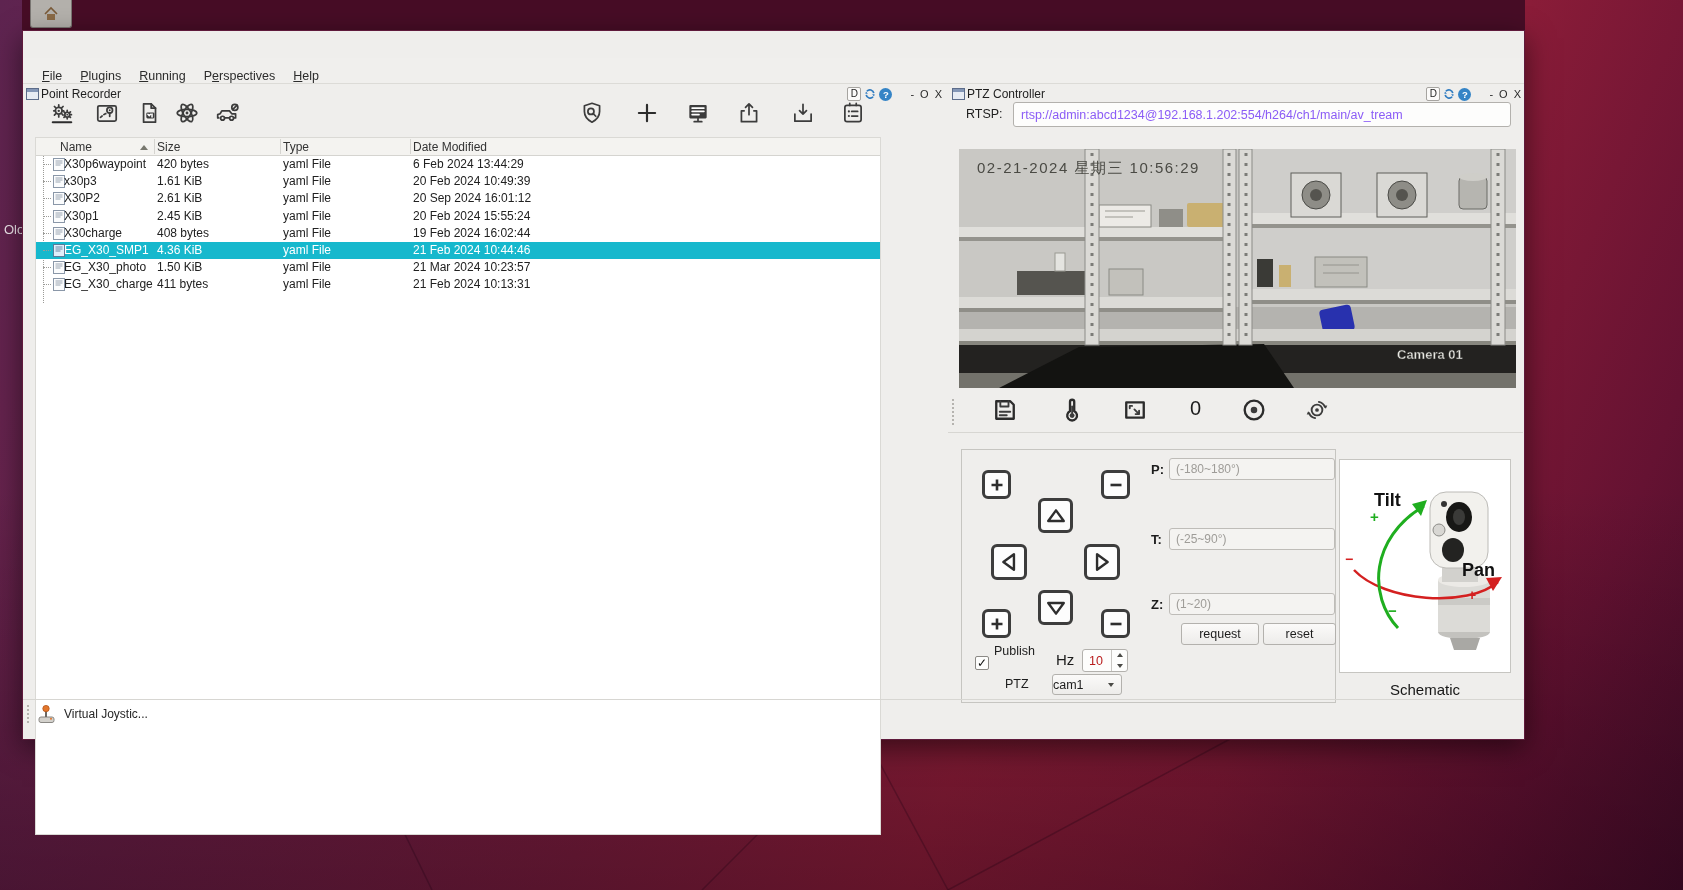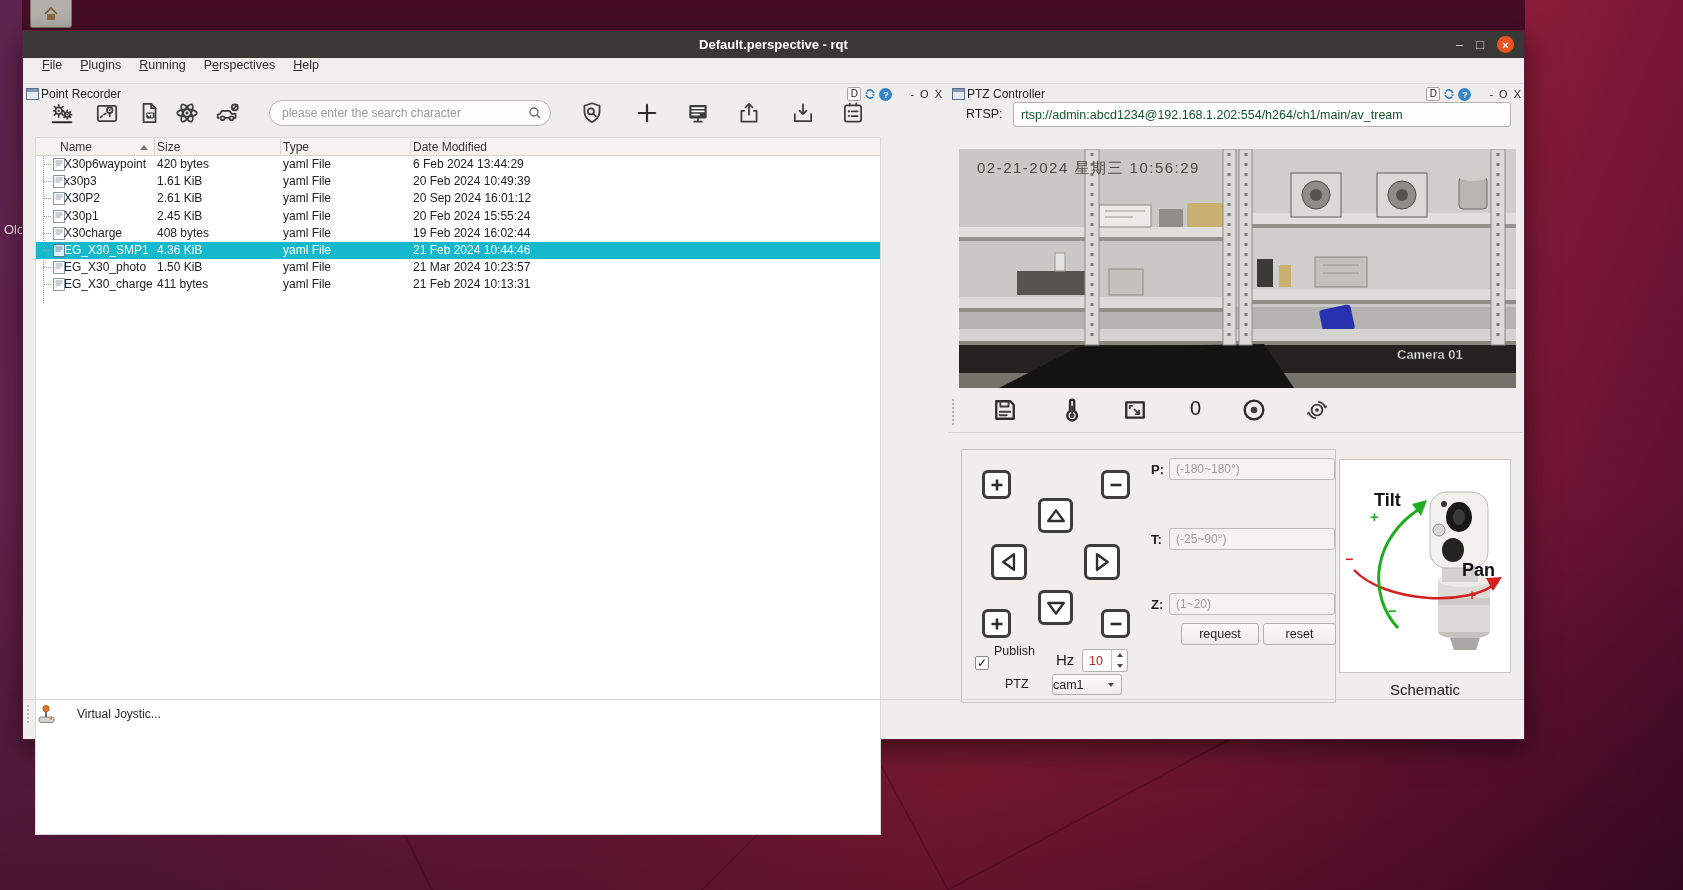--- a/index.html
+++ b/index.html
@@ -10,21 +10,21 @@
 .top-strip{position:absolute;left:22px;top:0;width:1503px;height:30px;background:#470d26;z-index:2}
 .mini-win{position:absolute;left:30px;top:0;width:42px;height:28px;background:#b4b1ac;border:1px solid #7a7672;border-top:none;border-radius:0 0 3px 3px;display:flex;align-items:center;justify-content:center;z-index:3}
 .desk-label{position:absolute;left:4px;top:222px;color:#efe6ec;font-size:13px;z-index:2}
 
 .window{position:absolute;left:22px;top:30px;width:1503px;height:710px;background:#efeeec;border:1px solid #5f1a3c;box-shadow:0 8px 26px rgba(0,0,0,.5);z-index:5}
 .titlebar{position:absolute;left:0;top:0;right:0;height:27px;background:#3a3835;display:flex;align-items:center;justify-content:center}
 .title{color:#fff;font-weight:bold;font-size:13px}
 .wbtns{position:absolute;right:10px;top:0;height:27px;display:flex;align-items:center;gap:13px}
 .wglyph{color:#d9d7d3;font-size:13px;line-height:27px}
 .close-btn{width:17px;height:17px;border-radius:50%;background:#e95420;color:#fff;display:flex;align-items:center;justify-content:center;font-size:11px;font-weight:bold}
-.menubar{position:absolute;top:27px;left:0;right:0;height:26px;background:#f0efed;border-bottom:1px solid #dcdbd7;display:flex;align-items:flex-start;padding-left:10px}
+.menubar{position:absolute;top:27px;left:0;right:0;height:26px;background:#f0efed;border-bottom:1px solid #dcdbd7;display:flex;align-items:flex-end;padding-left:10px}
 .menu-item{padding:0 9px;font-size:12.5px;color:#2c2c2c}
 .menu-item .u{text-decoration:underline}
 
 .dtbar{position:absolute;height:16px;font-size:12px;color:#1e1e1e;display:flex;align-items:center}
 #pr-tbar{left:3px;top:55px;width:918px}
 #ptz-tbar{left:929px;top:55px;width:571px}
 .winicon{width:13px;height:12px;border:1px solid #5c6c8a;background:#e6ebf3;margin-right:2px;position:relative;flex:none}
 .winicon::before{content:"";position:absolute;left:0;right:0;top:0;height:3px;background:#8396b6}
 .dkbtns{margin-left:auto;display:flex;align-items:center;gap:2px}
 .badge-d{min-width:14px;height:14px;border:1px solid #a6a4a0;background:#fbfaf9;font-size:10px;color:#222;text-align:center;line-height:12px;border-radius:2px}
@@ -46,21 +46,21 @@
 .rows{position:absolute;left:0;top:18px;right:0;bottom:0}
 .guide{position:absolute;left:7px;top:0;height:147px;border-left:1px dotted #9b9b97}
 .trow{position:absolute;left:0;right:0;height:17px;font-size:12px;color:#212121}
 .trow .dash{position:absolute;left:7px;top:8px;width:8px;border-top:1px dotted #9b9b97}
 .trow .fic{position:absolute;left:17px;top:2px}
 .c{position:absolute;top:1px;white-space:nowrap}
 .cn{left:28px}.cs{left:121px}.ct{left:247px}.cd{left:377px}
 .trow.sel{background:#16b8cd;color:#fff}
 
 .rtsp-label{position:absolute;left:943px;top:76px;font-size:12.5px;color:#1e1e1e}
-.rtsp-input{position:absolute;left:990px;top:71px;width:498px;height:25px;border:1px solid #b3b1ad;border-radius:3px;background:#fdfdfc;font-size:12.5px;color:#14532d;padding:0 7px;outline:none}
+.rtsp-input{position:absolute;left:990px;top:71px;width:498px;height:25px;border:1px solid #b3b1ad;border-radius:3px;background:#fdfdfc;font-size:12.5px;color:#8b5cf6;padding:0 7px;outline:none}
 .video{position:absolute;left:936px;top:118px;width:557px;height:239px;background:#b7b6b2;overflow:hidden}
 .icon-strip-border{position:absolute;left:925px;top:401px;width:575px;height:1px;background:#d7d6d2}
 .strip-handle{position:absolute;left:927px;top:368px;height:26px;border-left:2px dotted #b5b3af}
 .vbtn{position:absolute;width:32px;height:32px;display:flex;align-items:center;justify-content:center}
 .zero{position:absolute;left:1167px;top:366px;font-size:20px;color:#1d1d1d}
 .gbox{position:absolute;border:1px solid #c6c5c1}
 #ctrlbox{left:938px;top:418px;width:375px;height:254px}
 #schembox{left:1316px;top:428px;width:172px;height:214px;background:#fff}
 .schem-cap{position:absolute;left:1316px;top:650px;width:172px;text-align:center;font-size:15px;color:#161616}
 .dp{position:absolute;background:#fdfdfd;border:3px solid #3d3d3d;border-radius:6px;display:flex;align-items:center;justify-content:center;padding:0}
@@ -74,21 +74,21 @@
 .spin{position:absolute;left:1059px;top:618px;width:46px;height:23px;border:1px solid #b3b1ad;border-radius:3px;background:#fdfdfc;display:flex}
 .spin input{width:28px;border:none;outline:none;font-size:12.5px;padding-left:6px;background:transparent;color:#b91c1c}
 .spin .arr{width:16px;border-left:1px solid #c9c7c3;display:flex;flex-direction:column}
 .spin .arr span{flex:1;display:flex;align-items:center;justify-content:center}
 .tri-up{width:0;height:0;border-left:3.5px solid transparent;border-right:3.5px solid transparent;border-bottom:4px solid #4a4a46}
 .tri-dn{width:0;height:0;border-left:3.5px solid transparent;border-right:3.5px solid transparent;border-top:4px solid #4a4a46}
 .combo{position:absolute;left:1029px;top:643px;width:70px;height:21px;border:1px solid #b3b1ad;border-radius:3px;background:linear-gradient(#fbfaf9,#edecea);font-size:12.5px;color:#1d1d1d;display:flex;align-items:center;}
 .combo .tri-dn{position:absolute;right:7px;top:8px}
 
 .bot-sep{position:absolute;left:0;top:668px;width:100%;height:1px;background:#d7d6d2}
-.joy-tab{position:absolute;left:14px;top:671px;height:24px;display:flex;align-items:center;gap:20px;font-size:12px;color:#262626}
+.joy-tab{position:absolute;left:14px;top:671px;height:24px;display:flex;align-items:center;gap:7px;font-size:12px;color:#262626}
 .joy-handle{position:absolute;left:4px;top:674px;height:18px;border-left:2px dotted #b5b3af}
 
 .ic .s{stroke:#3c3c3c;fill:none;stroke-width:1.6;stroke-linecap:round;stroke-linejoin:round}
 .ic .s2{stroke:#2c2c2c;fill:none;stroke-width:2;stroke-linecap:round;stroke-linejoin:round}
 .ic .f{fill:#3c3c3c;stroke:none}
 .ic .w{stroke:#fff;fill:none;stroke-width:1.4;stroke-linecap:round}
 </style>
 </head>
 <body>
 
@@ -105,28 +105,20 @@
 <div class="mini-win">
   <svg class="ic" width="18" height="18" viewBox="0 0 18 18">
     <path d="M3 9 9 3l6 6" stroke="#7a5a38" stroke-width="1.6" fill="none"></path>
     <rect x="5" y="9" width="8" height="6" fill="#8a6a46"></rect>
   </svg>
 </div>
 <span class="desk-label">Olo</span>
 
 <div class="window">
 
-  <div class="titlebar">
-    <span class="title">Default.perspective - rqt</span>
-    <div class="wbtns">
-      <span class="wglyph">–</span>
-      <span class="wglyph">□</span>
-      <span class="close-btn">×</span>
-    </div>
-  </div>
 
   <div class="menubar">
     <span class="menu-item"><span></span><span class="u">F</span><span>ile</span></span>
     <span class="menu-item"><span></span><span class="u">P</span><span>lugins</span></span>
     <span class="menu-item"><span></span><span class="u">R</span><span>unning</span></span>
     <span class="menu-item"><span>P</span><span class="u">e</span><span>rspectives</span></span>
     <span class="menu-item"><span></span><span class="u">H</span><span>elp</span></span>
   </div>
 
   <div class="dtbar" id="pr-tbar">
@@ -187,27 +179,20 @@
     <svg class="ic" width="26" height="26" viewBox="0 0 24 24">
       <path class="s" d="M3.5 16.5h-1v-3l2.2-.8L6.3 10h7l2.2 2.7h3.5v3.8h-1"></path>
       <circle class="s" cx="7" cy="16.8" r="1.8"></circle>
         <circle class="s" cx="15.3" cy="16.8" r="1.8"></circle>
       <path class="s" d="M9 16.5h4.3"></path>
       <circle class="s" cx="18.3" cy="6.8" r="2.8"></circle>
         <path class="s" d="M16.3 8.8l4-4"></path>
     </svg>
   </div>
 
-  <div class="search-wrap">
-    <input type="text" placeholder="please enter the search character" style="">
-    <svg class="ic search-mag" width="14" height="14" viewBox="0 0 14 14">
-      <circle cx="6" cy="6" r="4" stroke="#6a6a66" stroke-width="1.4" fill="none"></circle>
-        <path d="M9 9l3 3" stroke="#6a6a66" stroke-width="1.4"></path>
-    </svg>
-  </div>
 
   <div class="tbtn" style="left:553px;top:66px">
     <svg class="ic" width="26" height="26" viewBox="0 0 24 24">
       <path class="s" d="M12 3l7 2.3v5.4c0 4.8-3.2 7.9-7 9.8-3.8-1.9-7-5-7-9.8V5.3z"></path>
       <circle class="s" cx="11" cy="10.5" r="2.8"></circle>
         <path class="s" d="M13.1 12.6l2.4 2.4"></path>
     </svg>
   </div>
   <div class="tbtn" style="left:608px;top:66px">
     <svg class="ic" width="26" height="26" viewBox="0 0 24 24">

